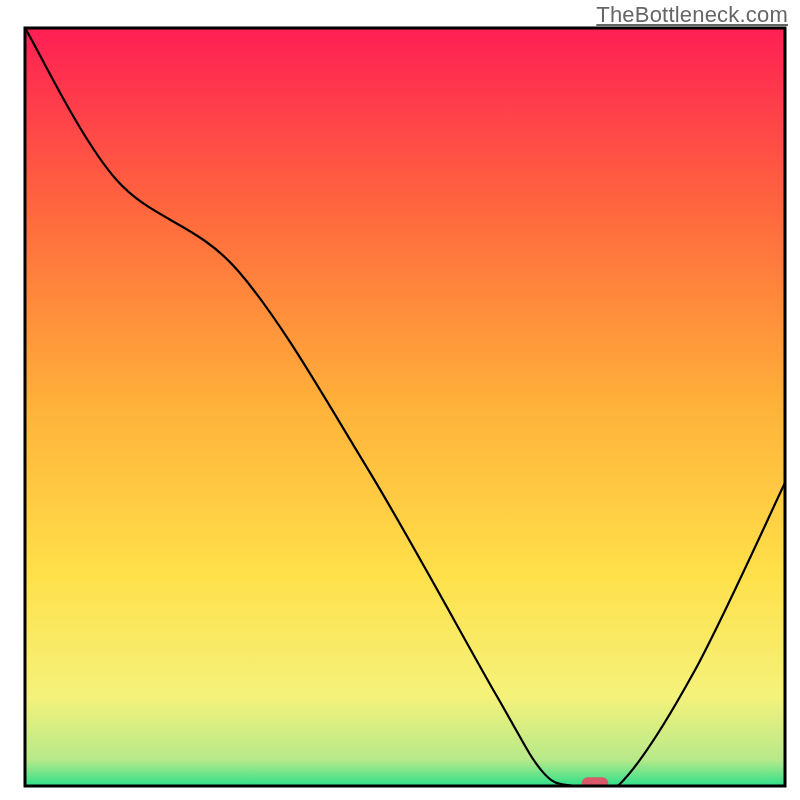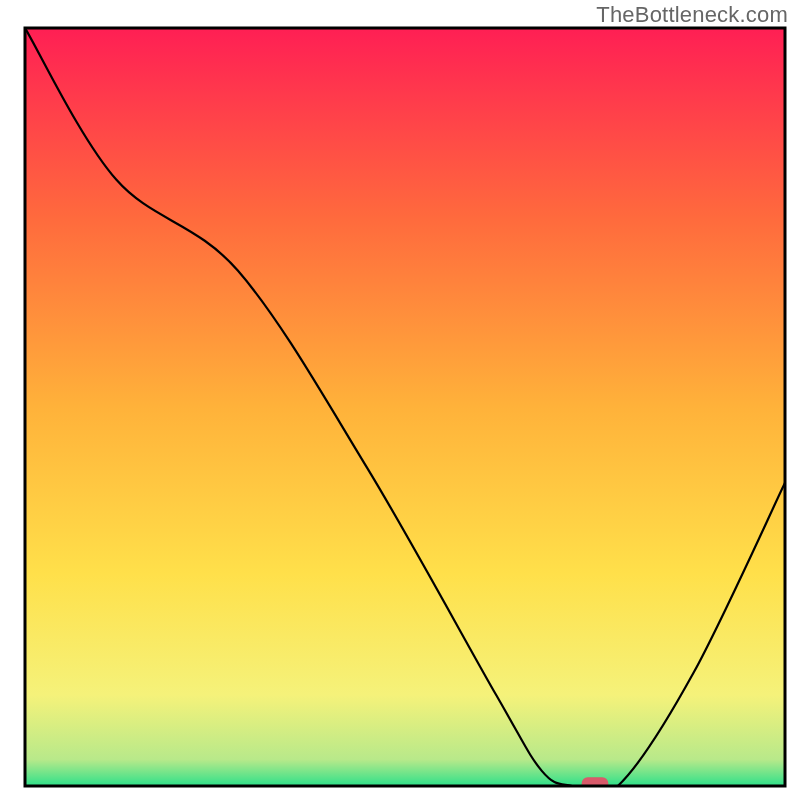--- a/index.html
+++ b/index.html
@@ -16,20 +16,21 @@
     height: 800px;
   }
   .watermark {
     position: absolute;
     top: 2px;
     right: 12px;
     color: #666666;
     font-size: 22px;
     letter-spacing: 0.2px;
     z-index: 5;
+    text-decoration: underline;
   }
   svg.chart {
     position: absolute;
     top: 0;
     left: 0;
     width: 800px;
     height: 800px;
   }
 </style>
 </head>

